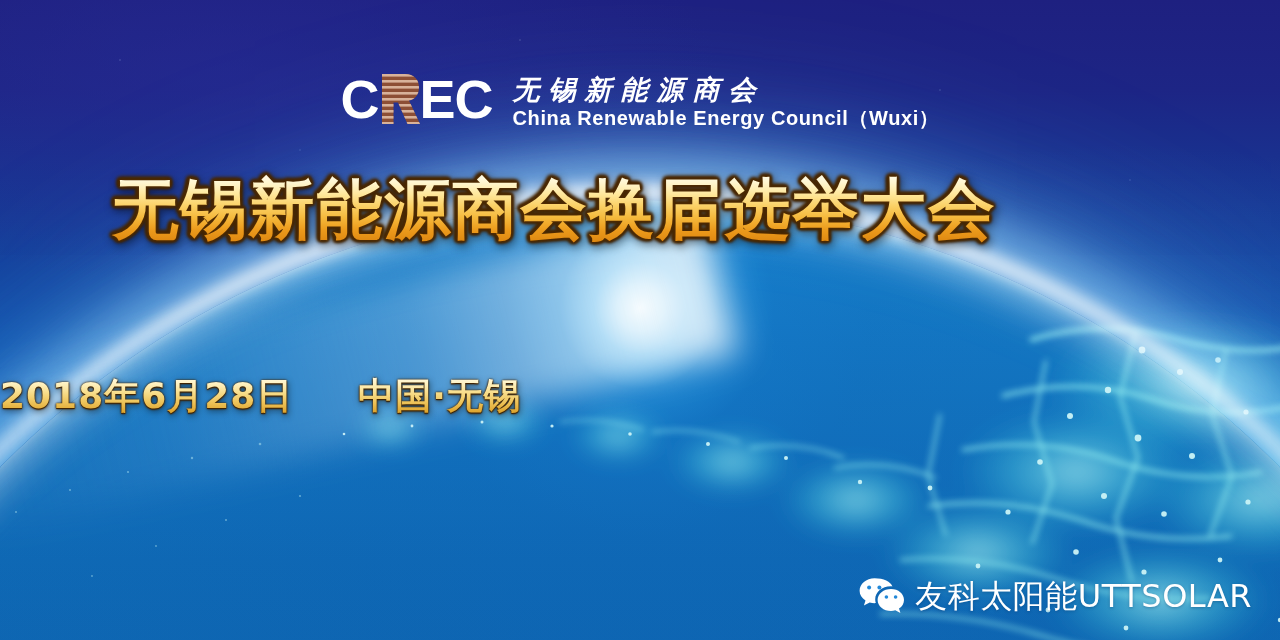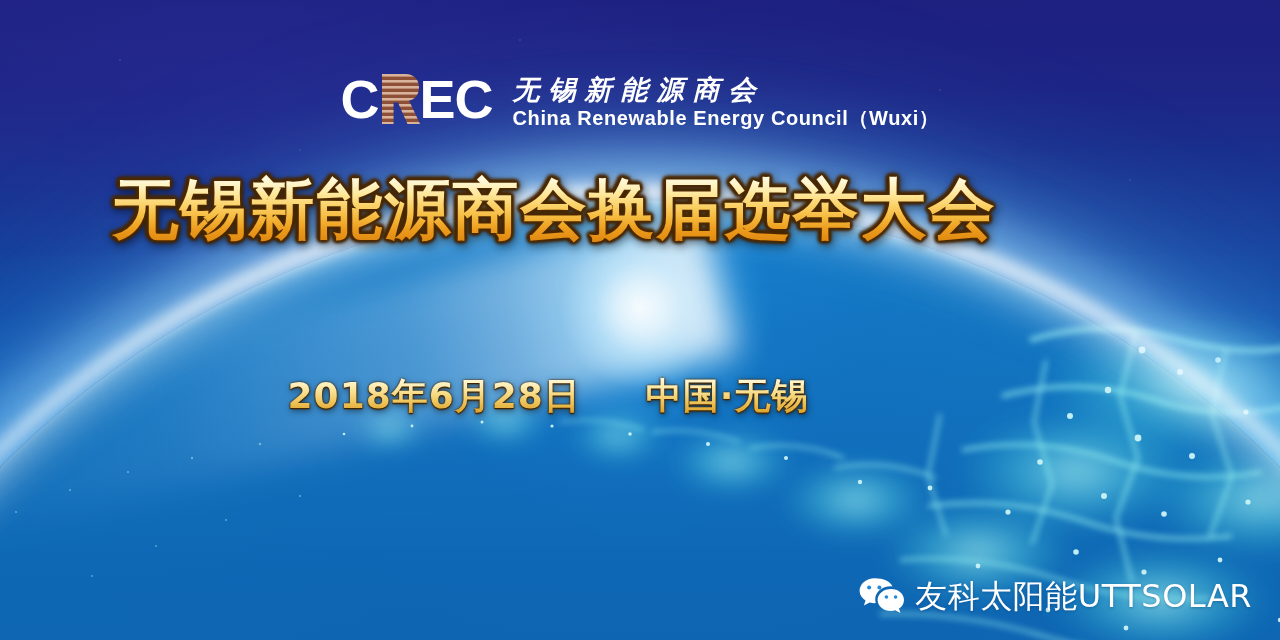--- a/index.html
+++ b/index.html
@@ -262,21 +262,20 @@
       drop-shadow(2px 3px 4px rgba(0,0,0,0.45));
   }
   .title-line + .title-line { margin-top: 4px; }
 
   
   .meta-row {
     position: absolute;
     top: 374px;
     left: 0;
     width: 1096px;
-    text-align: center;
     white-space: nowrap;
   }
   .meta-text {
     display: inline-block;
     font-family: "DejaVu Sans", "Liberation Sans", sans-serif;
     font-weight: bold;
     font-size: 36px;
     line-height: 44px;
     letter-spacing: 1px;
     background: linear-gradient(180deg,

